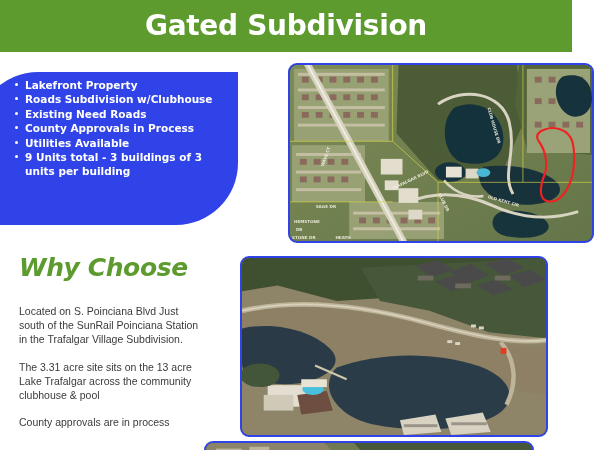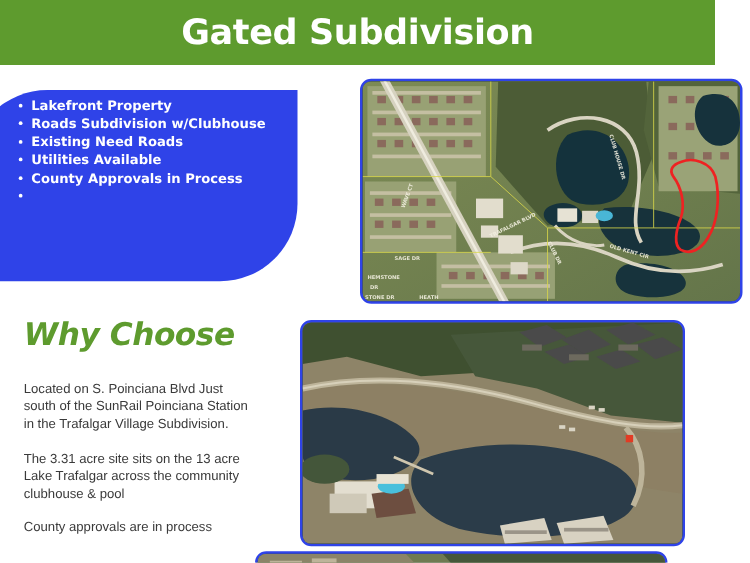--- a/index.html
+++ b/index.html
@@ -154,23 +154,23 @@
 
 <div class="header-band">
   <div class="header-title">Gated Subdivision</div>
 </div>
 
 <div class="features-card">
   <ul class="features-list">
     <li><span class="bullet-dot"></span><span>Lakefront Property</span></li>
     <li><span class="bullet-dot"></span><span>Roads Subdivision w/Clubhouse</span></li>
     <li><span class="bullet-dot"></span><span>Existing Need Roads</span></li>
+    <li><span class="bullet-dot"></span><span>County Approvals in Process</span></li>
     <li><span class="bullet-dot"></span><span>Utilities Available</span></li>
-    <li><span class="bullet-dot"></span><span>County Approvals in Process</span></li>
-    <li><span class="bullet-dot"></span></li>
+    <li><span class="bullet-dot"></span><span>9 Units total - 3 buildings of 3 units per building</span></li>
   </ul>
 </div>
 
 <div class="why-heading">
   <div>Why Choose</div>
 </div>
 
 <div class="why-body">
   <p>Located on S. Poinciana Blvd Just south of the SunRail Poinciana Station in the Trafalgar Village Subdivision.</p>
   <p> The 3.31 acre site sits on the 13 acre Lake Trafalgar across the community clubhouse &amp; pool</p>

